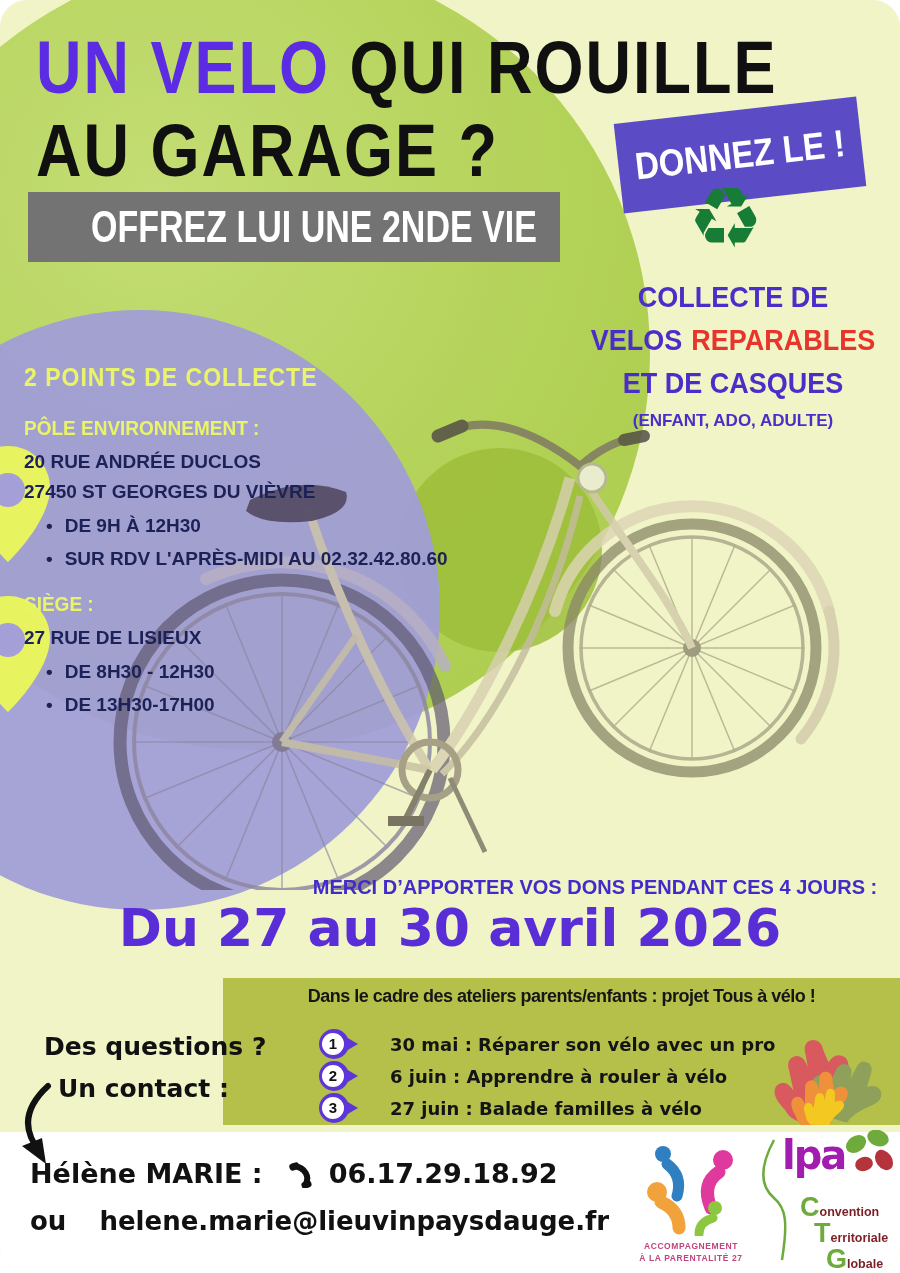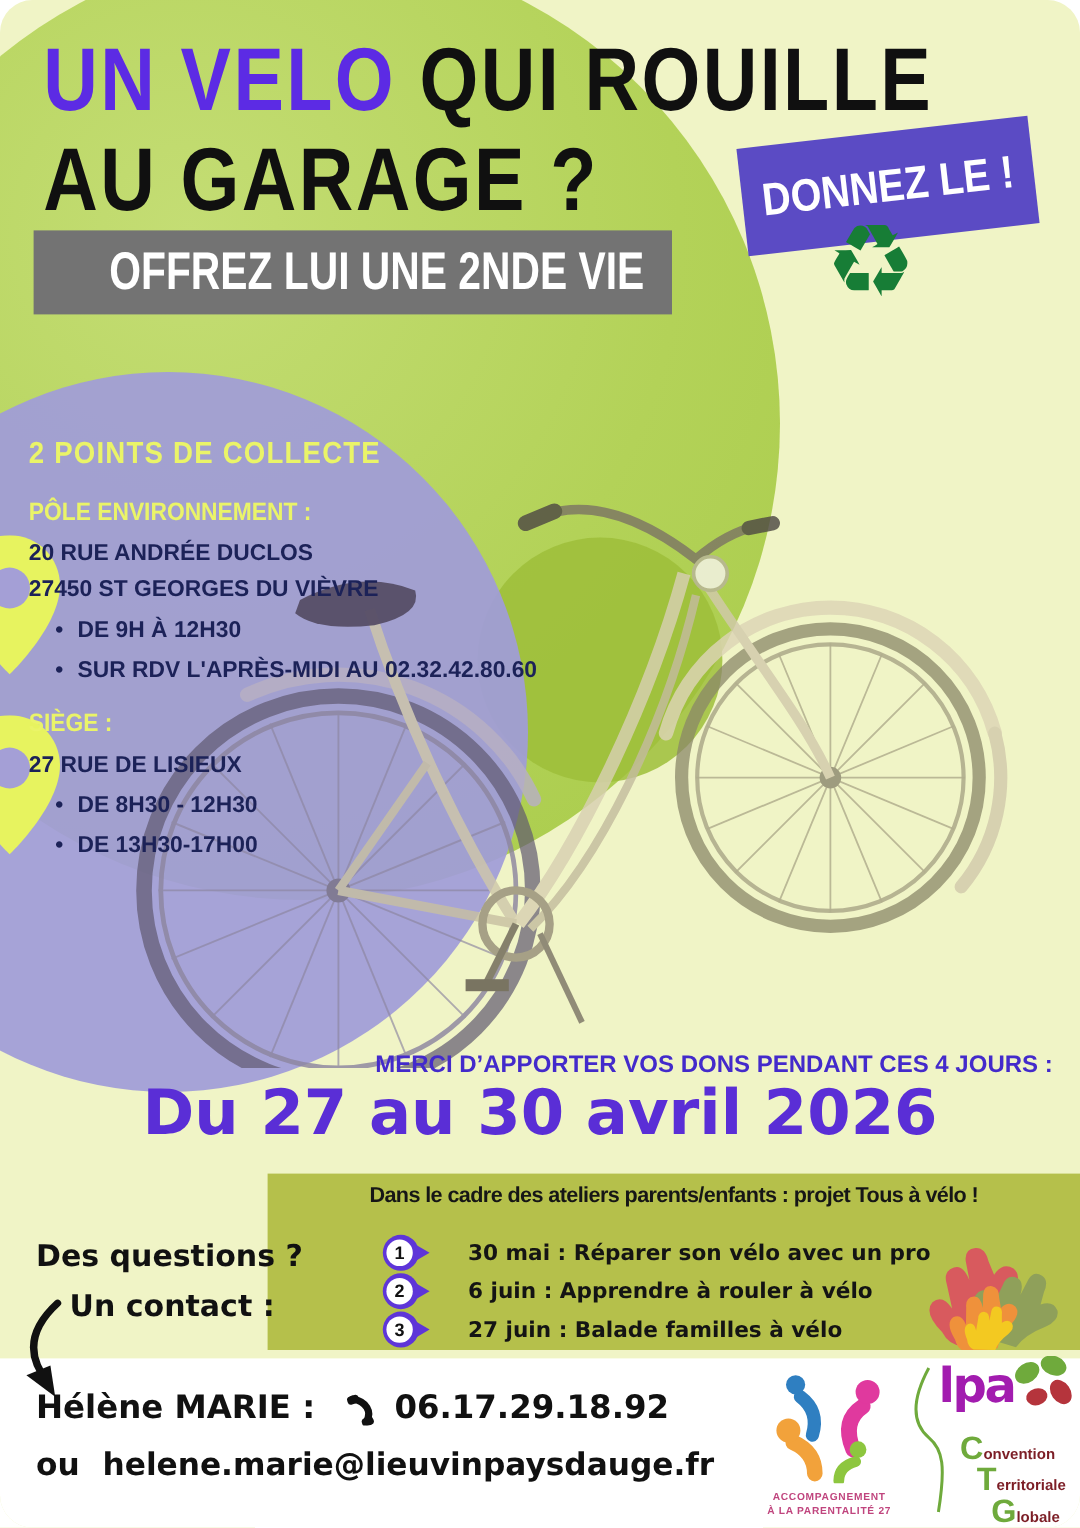--- a/index.html
+++ b/index.html
@@ -49,31 +49,31 @@
     font-family:"DejaVu Sans",sans-serif;font-weight:700;font-size:52px;}
   
   .band{left:223px;top:978px;width:677px;height:147px;background:#b5c04b;z-index:9;}
   .band-title{position:absolute;left:0;top:8px;width:100%;text-align:center;color:#161616;
     font-weight:700;font-size:18px;letter-spacing:-0.5px;white-space:nowrap;}
   .item-row{position:absolute;left:95px;height:32px;display:flex;align-items:center;}
   .item-row .marker{width:44px;height:32px;margin-right:28px;flex:none;}
   .item-row .txt{color:#141414;font-weight:700;font-size:19px;white-space:nowrap;
     font-family:"DejaVu Sans",sans-serif;font-size:18px;}
   
-  .q1{left:30px;top:1032px;z-index:10;font-family:"DejaVu Sans",sans-serif;font-weight:700;font-size:25px;color:#111;}
+  .q1{left:44px;top:1032px;z-index:10;font-family:"DejaVu Sans",sans-serif;font-weight:700;font-size:25px;color:#111;}
   .q2{left:58px;top:1074px;z-index:10;font-family:"DejaVu Sans",sans-serif;font-weight:700;font-size:25px;color:#111;}
   .arrow{left:14px;top:1080px;z-index:11;}
   
   .footer{left:0;top:1132px;width:900px;height:141px;background:#ffffff;z-index:8;}
   .contact1{left:30px;top:1158px;z-index:10;display:flex;align-items:center;color:#111;
     font-family:"DejaVu Sans",sans-serif;font-weight:700;font-size:27px;white-space:nowrap;}
   .contact1 .phone-ic{margin:0 14px 0 26px;}
   .contact2{left:30px;top:1206px;z-index:10;color:#111;font-family:"DejaVu Sans",sans-serif;
     font-weight:700;font-size:26px;white-space:nowrap;}
-  .contact2 .mail{margin-left:10px;}
+  .contact2 .mail{margin-left:24px;}
   
   .logo-parent{left:632px;top:1140px;width:118px;z-index:10;text-align:center;}
   .logo-parent .cap{color:#c0457e;font-weight:700;font-size:8.5px;letter-spacing:.6px;line-height:12px;}
   .logo-ctg{left:756px;top:1136px;width:140px;height:130px;z-index:10;}
   .lpa{position:absolute;left:26px;top:-4px;color:#a21caf;font-weight:700;font-size:40px;
     font-family:"DejaVu Sans",sans-serif;letter-spacing:-2px;}
   .ctg-line{position:absolute;white-space:nowrap;color:#7c1e26;font-weight:700;font-size:12.5px;}
   .ctg-line .big{font-size:27px;color:#6faa3c;font-weight:700;}
   .ctg-c{left:44px;top:56px;} .ctg-t{left:58px;top:82px;} .ctg-g{left:70px;top:108px;}
 </style>
@@ -160,20 +160,26 @@
 
   <div class="abs donnez-box">
     <span>DONNEZ LE !</span>
   </div>
 
   <div class="abs offrez-box">
     <span>OFFREZ LUI UNE 2NDE VIE</span>
   </div>
 
   <div class="abs recycle">♻</div>
+  <div class="abs collecte">
+    <div class="l1">COLLECTE DE</div>
+    <div class="l2"><span>VELOS</span><span class="red">REPARABLES</span></div>
+    <div class="l2">ET DE CASQUES</div>
+    <div class="l4">(ENFANT, ADO, ADULTE)</div>
+  </div>
 
   <div class="abs leftcol">
     <div class="yellow-h points-heading">2 POINTS DE COLLECTE</div>
 
     <div>
       <div class="yellow-h loc-name">PÔLE ENVIRONNEMENT :</div>
       <div class="addr">20 RUE ANDRÉE DUCLOS</div>
       <div class="addr">27450 ST GEORGES DU VIÈVRE</div>
       <ul class="hours">
         <li>DE 9H À 12H30</li>

